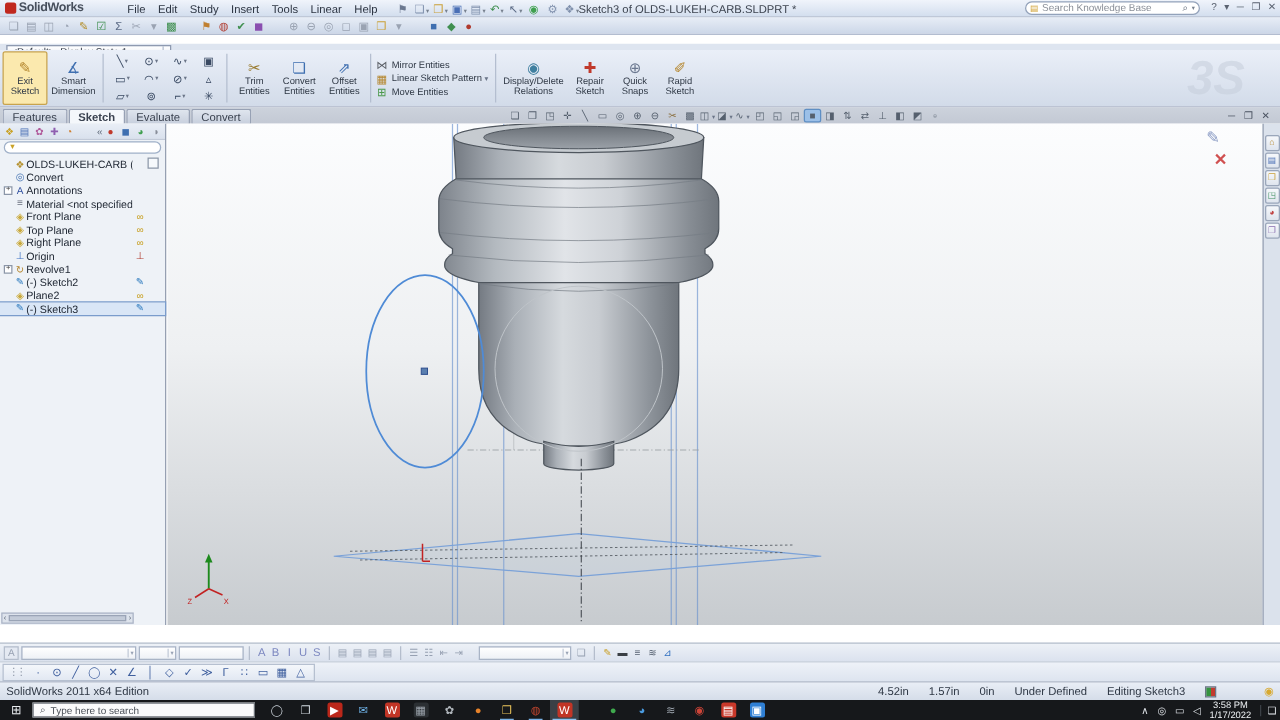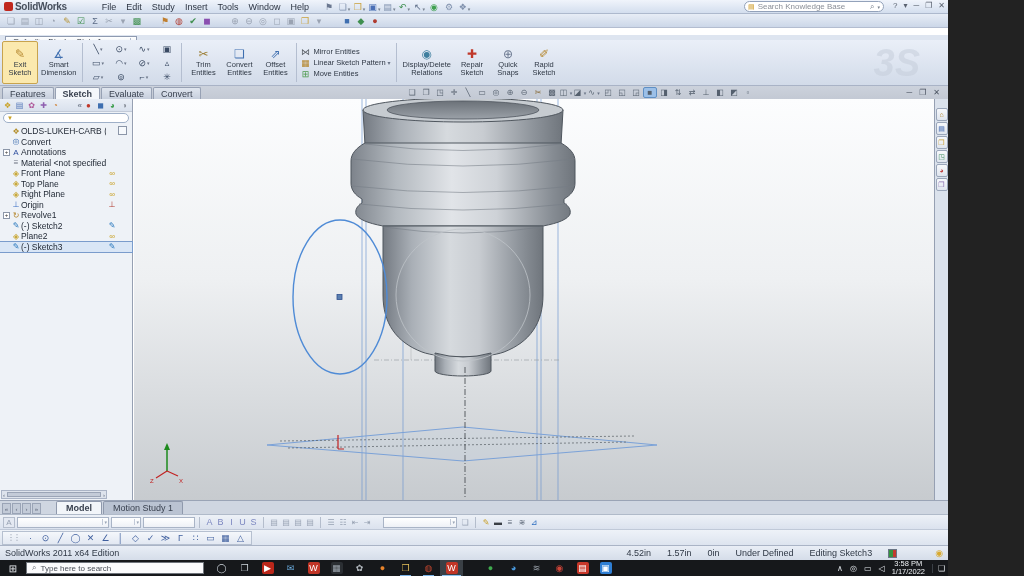--- a/index.html
+++ b/index.html
@@ -1,16 +1,16 @@
 <!DOCTYPE html>
 <html><head>
 <meta charset="utf-8">
 <style>
   html,body{margin:0;padding:0;background:#222;}
-  #app{position:relative;width:948px;height:576px;overflow:hidden;background:#fff;
+  #app{position:relative;width:1024px;height:576px;overflow:hidden;background:#fff;
        font-family:"Liberation Sans",sans-serif;-webkit-font-smoothing:antialiased;}
   #app *{box-sizing:border-box;}
   .band{position:absolute;left:0;right:0;}
 
   
   #titlebar{top:0;height:14px;background:linear-gradient(#f0f4fb,#d3deee);border-bottom:1px solid #adb9cd;
             display:flex;align-items:center;font-size:9px;color:#2c3442;}
   .logo{display:flex;align-items:center;gap:2px;padding:0 4px;}
   .logo-mark{width:9px;height:9px;background:#c0281e;border-radius:2px;}
   .logo-text{font-weight:bold;font-size:10px;color:#474f5c;letter-spacing:-.3px;}
@@ -167,21 +167,21 @@
       <span class="logo-mark"></span>
       <span class="logo-text">SolidWorks</span>
     </div>
     <div id="menus">
 
     <span class="menu-item">File</span>
         <span class="menu-item">Edit</span>
         <span class="menu-item">Study</span>
         <span class="menu-item">Insert</span>
         <span class="menu-item">Tools</span>
-        <span class="menu-item">Window</span>
+        <span class="menu-item">Linear</span>
         <span class="menu-item">Help</span>
       </div>
     <div id="quickbar">
 
         <span class="qic">
           <span style="color: rgb(107, 120, 144);">⚑</span>
           <span class="caret"></span>
         </span>
 
         <span class="qic">
@@ -222,20 +222,21 @@
         <span class="qic">
           <span style="color: rgb(128, 145, 173);">⚙</span>
           <span class="caret"></span>
         </span>
 
         <span class="qic">
           <span style="color: rgb(128, 145, 173);">❖</span>
           <span class="caret">▾</span>
         </span>
       </div>
+    <div id="win-title">Sketch3 of OLDS-LUKEH-CARB.SLDPRT *</div>
     <div id="kb-search">
       <span class="doc">▤</span>
       <span class="ph">Search Knowledge Base</span>
       <span class="mag">⌕</span>
       <span class="caret">▾</span>
     </div>
     <div id="app-controls">
 
     <span>?</span>
         <span>▾</span>
@@ -820,34 +821,20 @@
 
     <div class="tpic" style="color: rgb(181, 135, 47);">⌂</div>
         <div class="tpic" style="color: rgb(74, 111, 181);">▤</div>
         <div class="tpic" style="color: rgb(202, 162, 60);">❒</div>
         <div class="tpic" style="color: rgb(63, 143, 95);">◳</div>
         <div class="tpic" style="color: rgb(192, 67, 67);">◕</div>
         <div class="tpic" style="color: rgb(138, 111, 176);">❐</div>
       </div>
   </div>
 
-  <div class="band" id="modeltabs">
-    <span style="display:flex;align-items:flex-end;padding-left:2px;">
-
-    <span class="mnav">«</span>
-        <span class="mnav">‹</span>
-        <span class="mnav">›</span>
-        <span class="mnav">»</span>
-      </span>
-    <span style="display:flex;align-items:flex-end;margin-left:14px;">
-
-    <span class="mtab active">Model</span>
-        <span class="mtab">Motion Study 1</span>
-      </span>
-  </div>
 
   <div class="band" id="fmtbar">
     <span class="fbox">A</span>
     <span class="fselect" style="width:92px;">
         <span class="caret">▾</span>
       </span>
     <span class="fselect" style="width:30px;">
         <span class="caret">▾</span>
       </span>
     <span class="fselect" style="width:52px;"></span>

